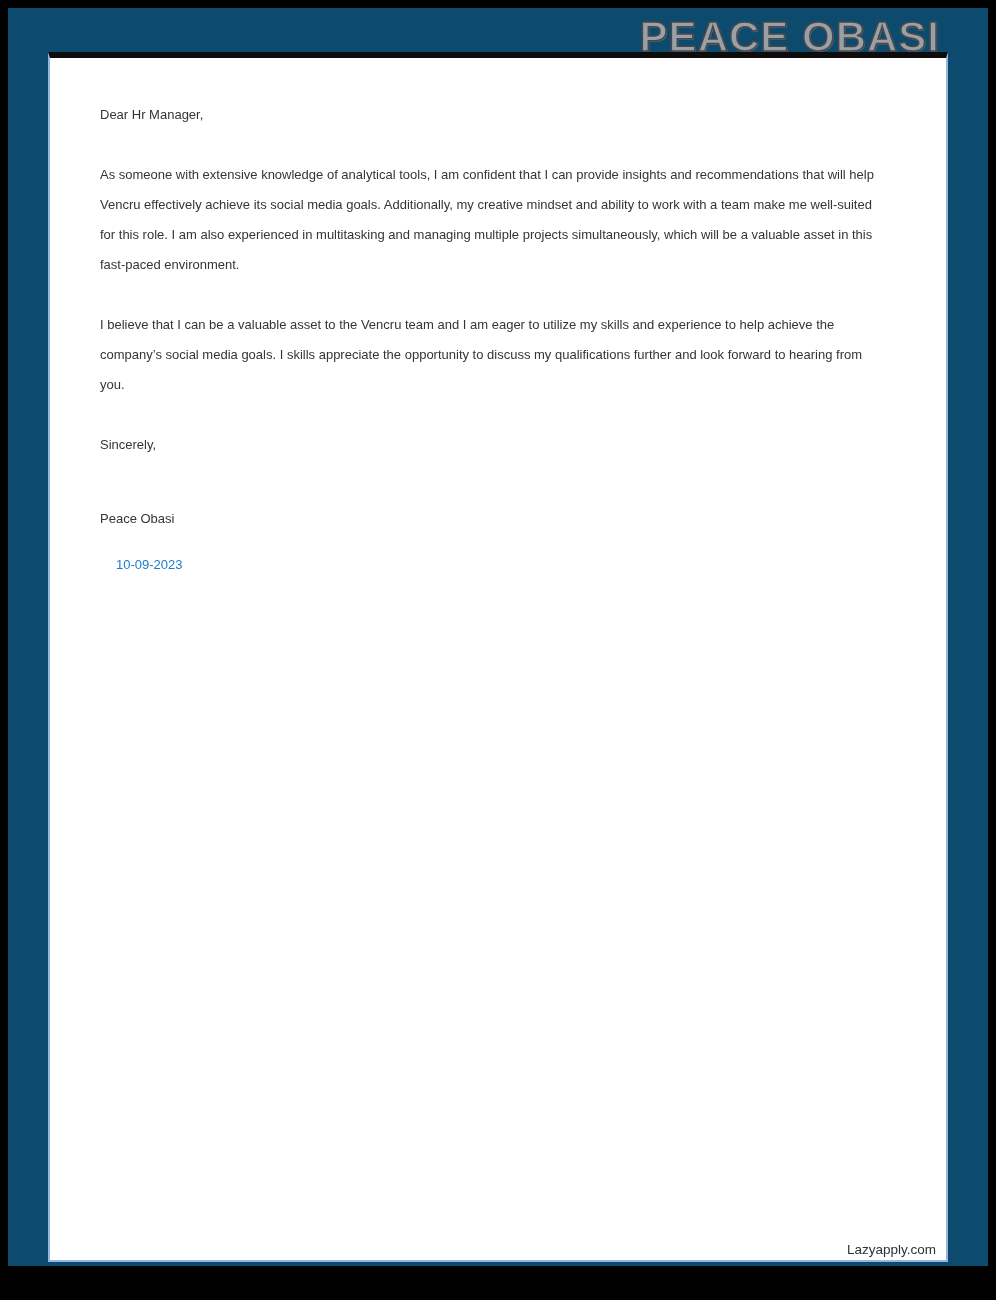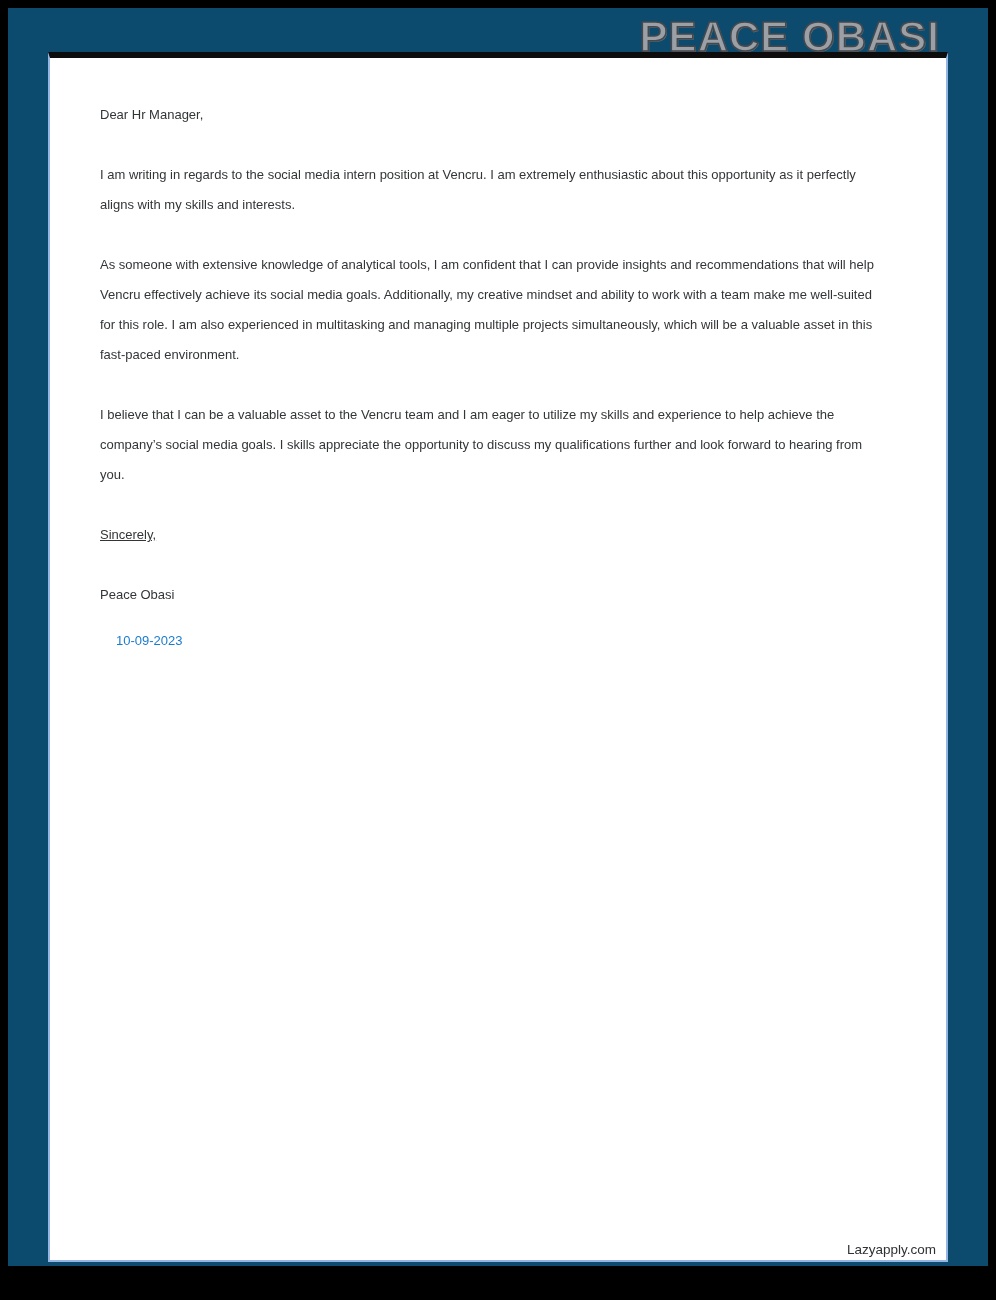--- a/index.html
+++ b/index.html
@@ -51,22 +51,21 @@
     font-size: 13px;
     line-height: 30px;
   }
   .para {
     margin: 0 0 30px 0;
   }
   .salutation {
     margin: 0 0 30px 0;
   }
   .closing {
-    margin: 30px 0 30px 0;
-    text-decoration: underline;
+    margin: 30px 0 44px 0;
   }
   .signature {
     margin: 0 0 10px 0;
   }
   .date {
     margin: 16px;
     color: #1b7cce;
   }
   .watermark {
     position: absolute;
@@ -84,21 +83,20 @@
 
   <div class="header">
     <div class="header-name">PEACE OBASI</div>
   </div>
 
   <div class="letter-sheet">
     <div class="letter-body">
 
       <p class="salutation">Dear Hr Manager,</p>
 
-      <p class="para">I am writing in regards to the social media intern position at Vencru. I am extremely enthusiastic about this opportunity as it perfectly aligns with my skills and interests.</p>
 
       <p class="para">As someone with extensive knowledge of analytical tools, I am confident that I can provide insights and recommendations that will help Vencru effectively achieve its social media goals. Additionally, my creative mindset and ability to work with a team make me well-suited for this role. I am also experienced in multitasking and managing multiple projects simultaneously, which will be a valuable asset in this fast-paced environment.</p>
 
       <p class="para">I believe that I can be a valuable asset to the Vencru team and I am eager to utilize my skills and experience to help achieve the company’s social media goals. I skills appreciate the opportunity to discuss my qualifications further and look forward to hearing from you.</p>
 
       <p class="closing">Sincerely,</p>
 
       <p class="signature">Peace Obasi</p>
 
       <p class="date">10-09-2023</p>

